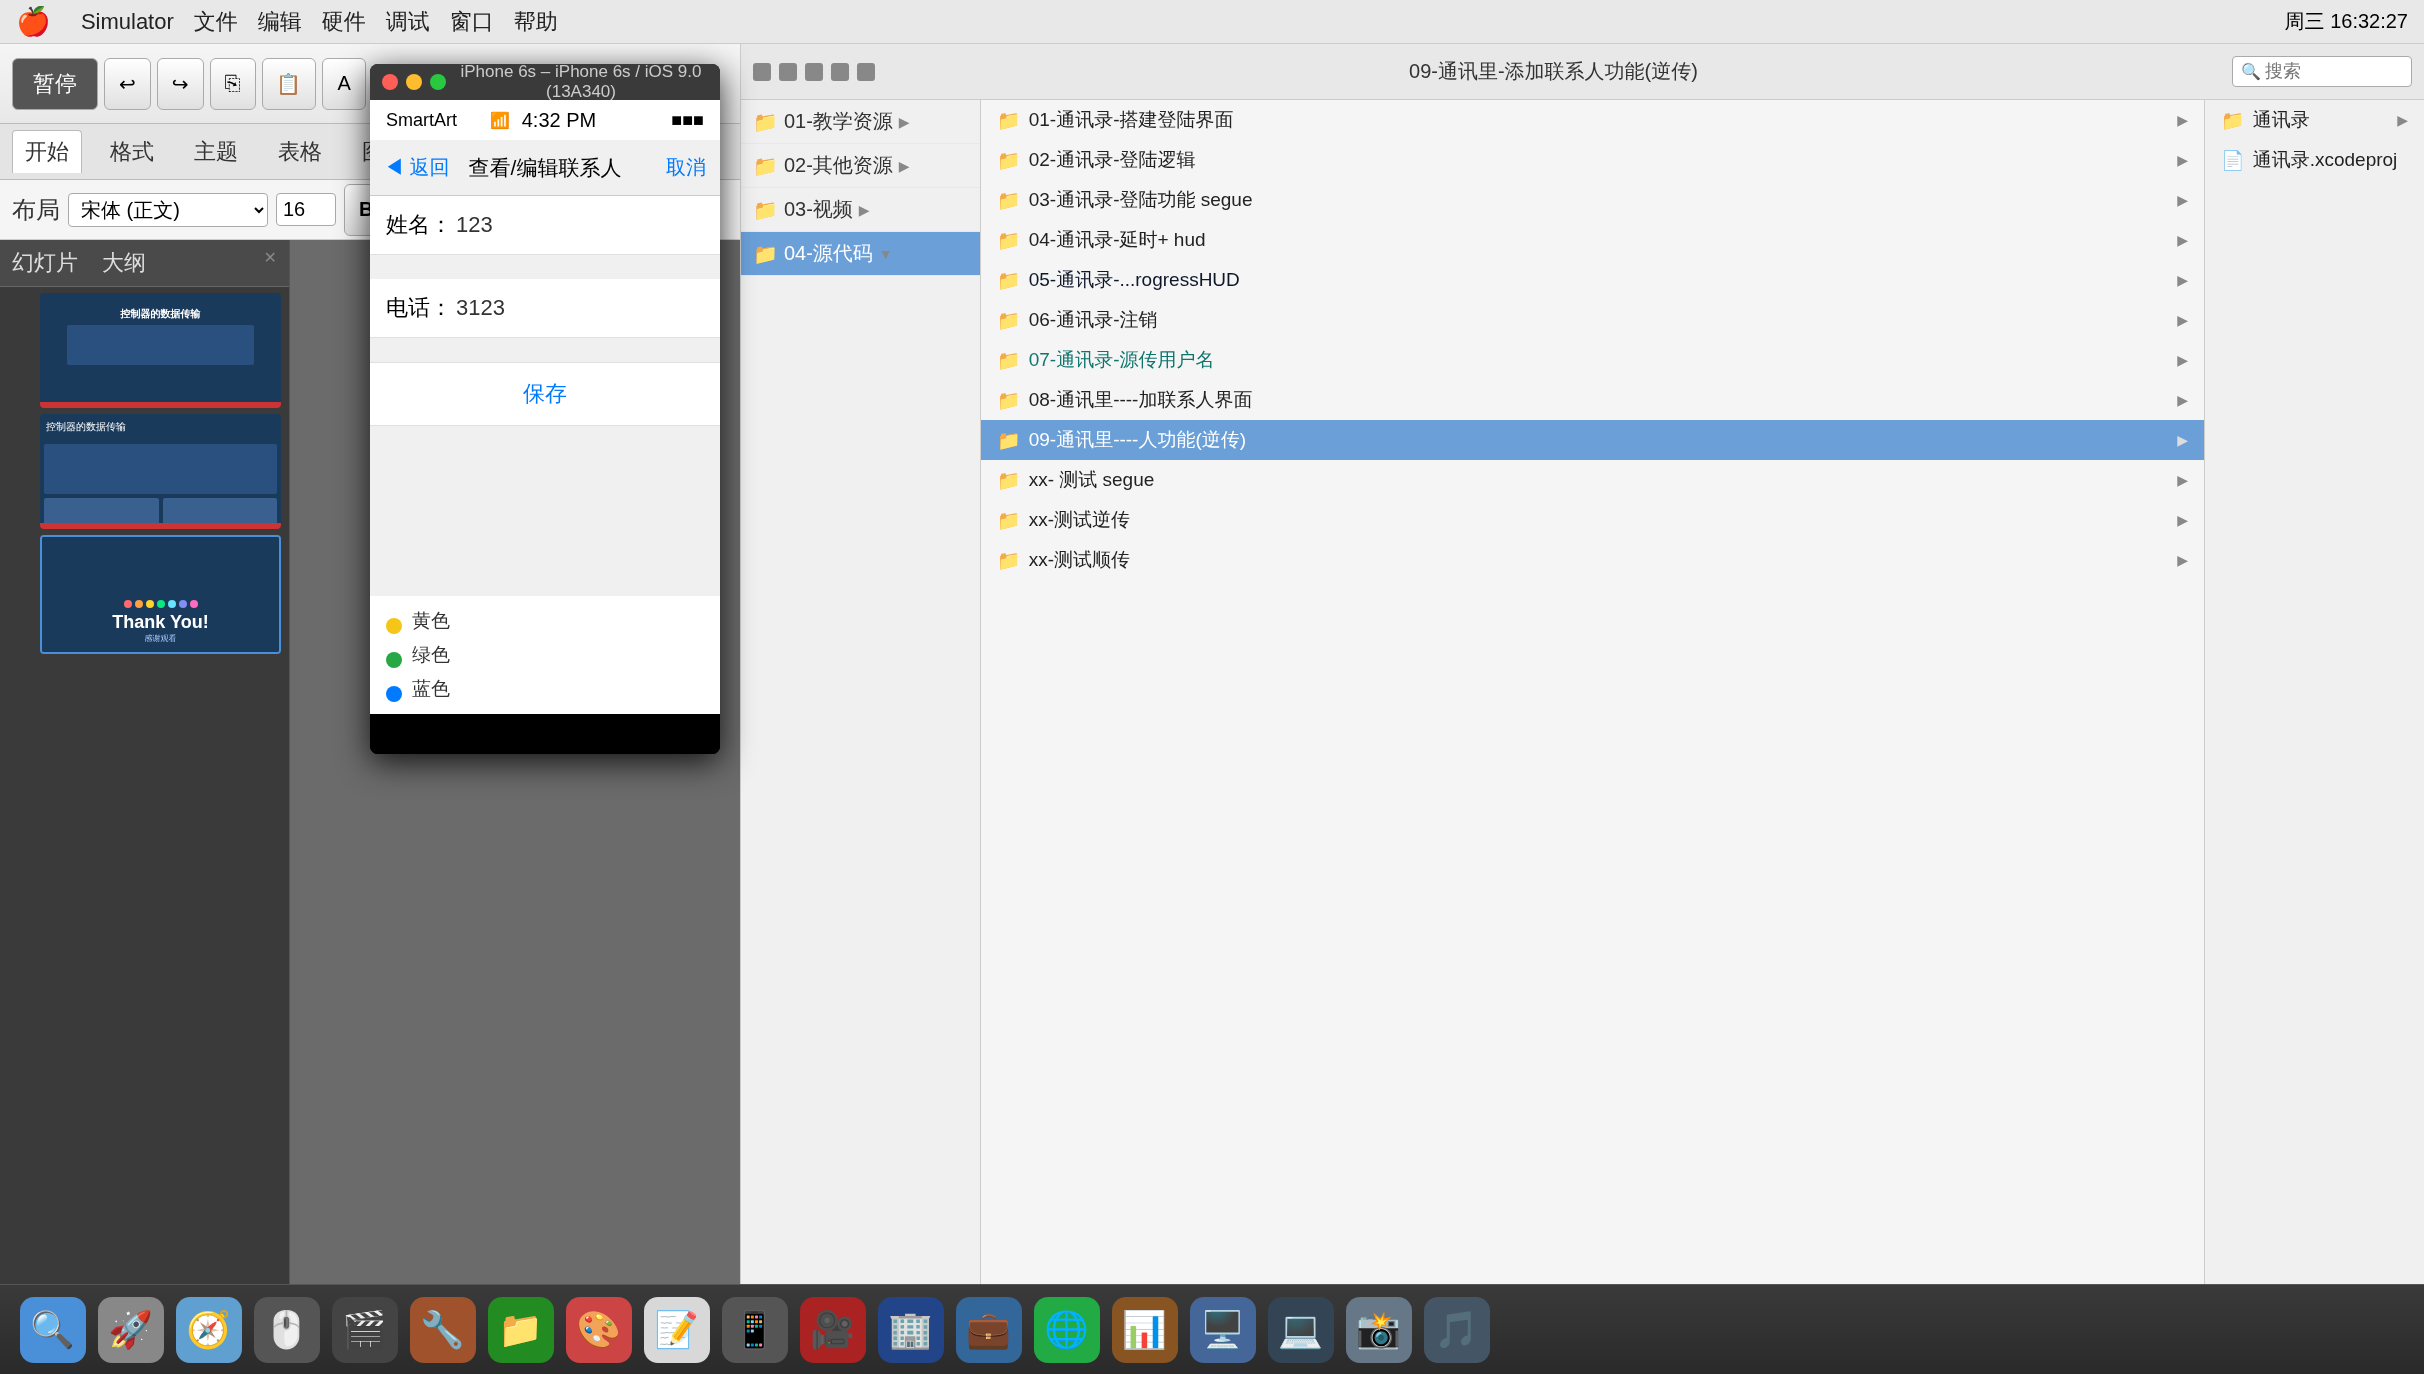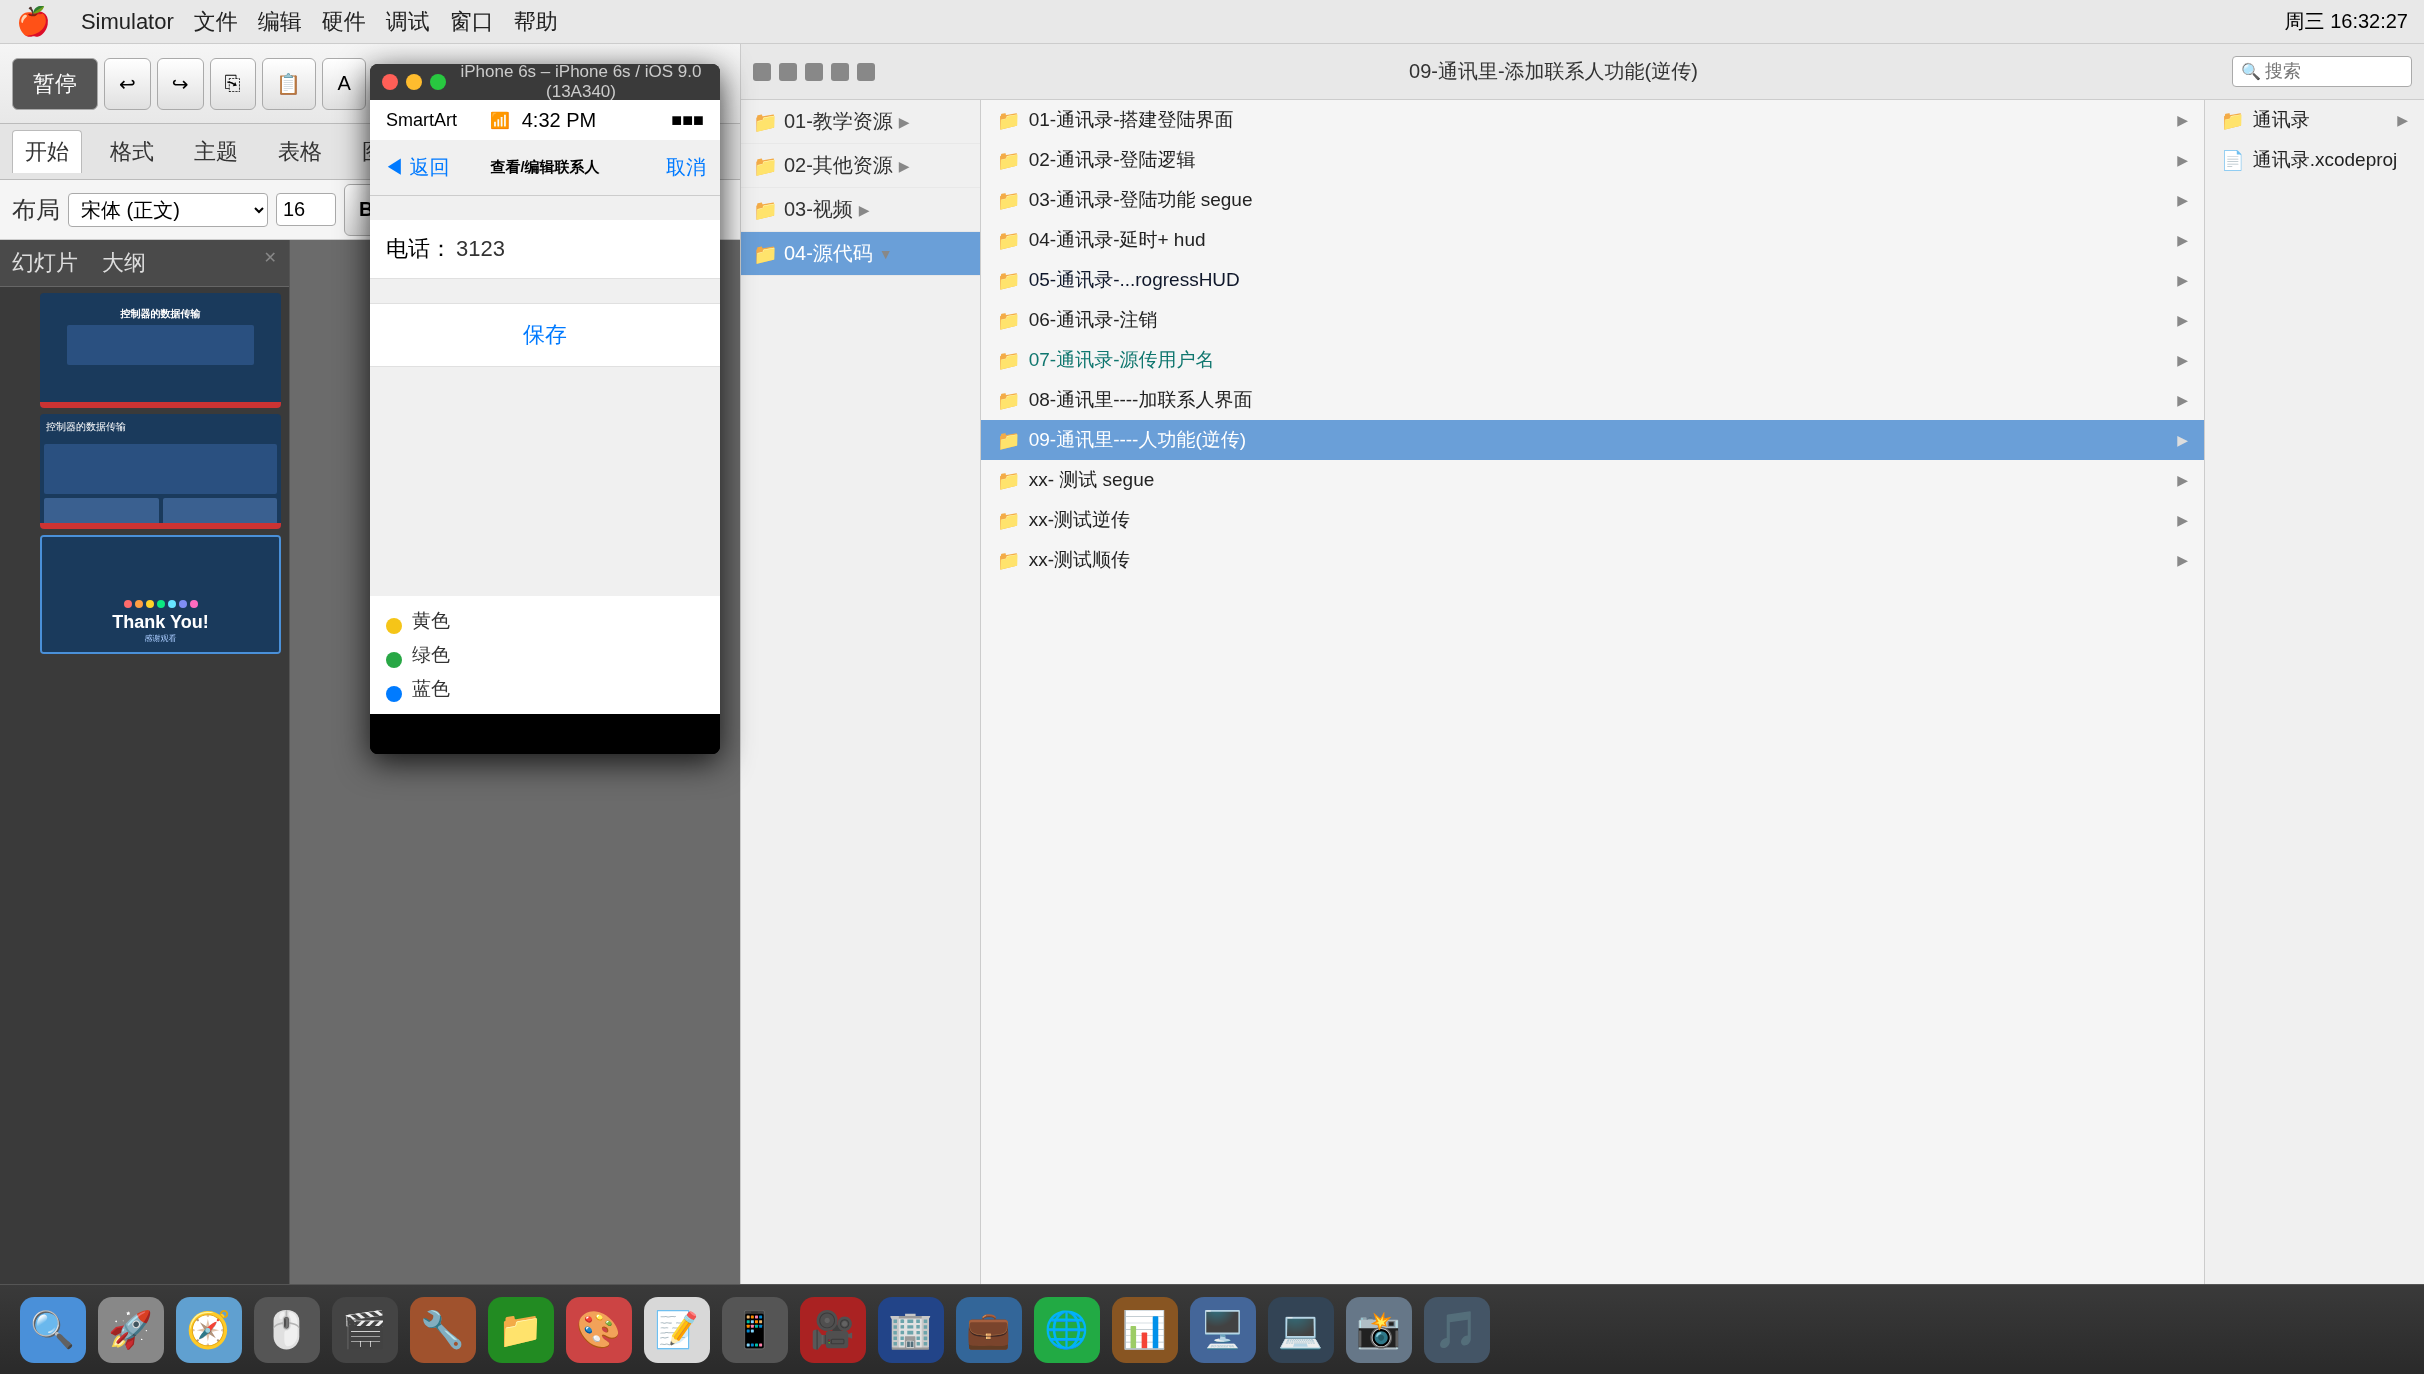--- a/index.html
+++ b/index.html
@@ -273,22 +273,22 @@
       color: #007AFF;
       font-size: 20px;
       display: flex;
       align-items: center;
       gap: 4px;
     }
     .nav-title {
       position: absolute;
       left: 50%;
       transform: translateX(-50%);
-      font-size: 15px;
-      font-weight: 700;
+      font-size: 21px;
+      font-weight: 400;
       color: #000;
       white-space: nowrap;
     }
     .nav-cancel {
       position: absolute;
       right: 14px;
       color: #007AFF;
       font-size: 20px;
     }
 
@@ -695,20 +695,24 @@
         <span class="status-battery">■■■</span>
       </div>
 
       <div class="iphone-nav-bar">
         <div class="nav-back">◀ 返回</div>
         <div class="nav-title">查看/编辑联系人</div>
         <div class="nav-cancel">取消</div>
       </div>
 
       <div class="iphone-form">
+        <div class="form-row">
+          <span class="form-label">姓名：</span>
+          <input class="form-input" type="text" value="123" style="">
+        </div>
         <div class="form-separator"></div>
         <div class="form-row">
           <span class="form-label">电话：</span>
           <input class="form-input" type="text" value="3123" style="">
 
         </div>
         <div class="form-separator"></div>
         <div class="save-row">
           <span class="save-btn">保存</span>
         </div>

